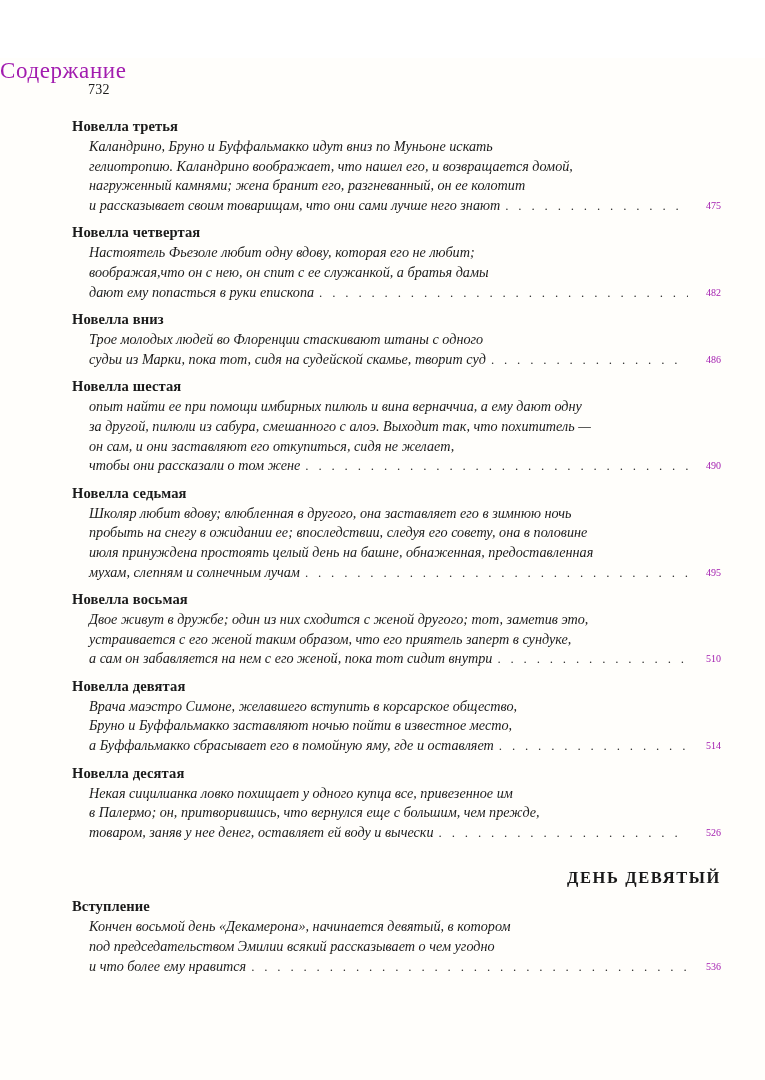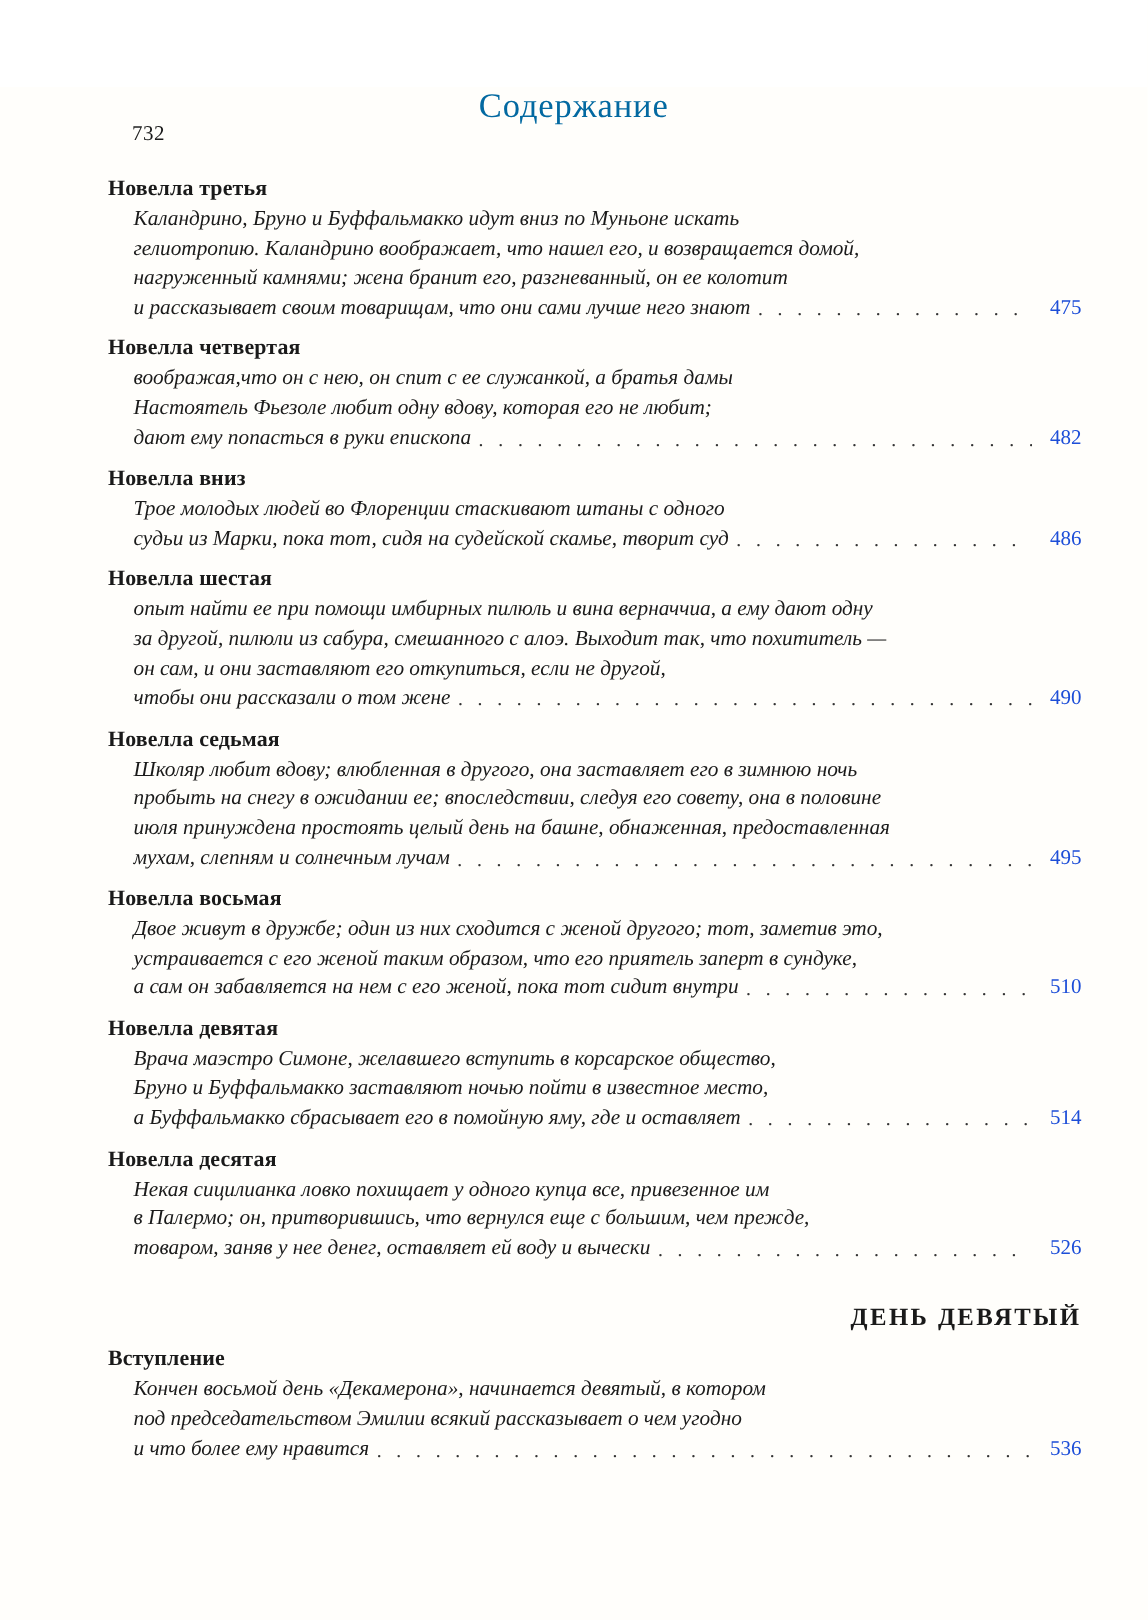--- a/index.html
+++ b/index.html
@@ -29,24 +29,23 @@
   }
   .folio {
     position: absolute;
     left: 88px;
     top: 24px;
     font-size: 14px;
     letter-spacing: 0.3px;
     color: #1a1a1a;
   }
   .page-title {
-    text-align: center;
     font-size: 23px;
     letter-spacing: 0.6px;
-    color: #0369a1;
+    color: #a21caf;
     font-weight: 400;
   }
   .content {
     margin: 16px 44px 0 72px;
   }
   .entry {
     margin-bottom: 2px;
   }
   .entry-title {
     font-weight: bold;
@@ -80,22 +79,22 @@
     white-space: nowrap;
     margin: 0 3px 0 5px;
     letter-spacing: 3.3px;
     font-style: normal;
     color: #333;
     font-size: 13px;
   }
   .pagenum {
     flex: 0 0 auto;
     font-style: normal;
-    font-size: 14px;
-    color: #1d4ed8;
+    font-size: 10px;
+    color: #a21caf;
     min-width: 30px;
     text-align: right;
   }
   .day-heading {
     text-align: right;
     font-weight: bold;
     font-size: 16.5px;
     letter-spacing: 1.6px;
     margin-top: 26px;
     margin-bottom: 10px;
@@ -123,22 +122,22 @@
           <span class="txt">и рассказывает своим товарищам, что они сами лучше него знают</span>
           <span class="leader">. . . . . . . . . . . . . . . . . . . . . . . . . . . . . . . . . . . . . . . . . . . . . . . . . . . . . . . . . . . . . . . . . . . . . . . . . . . . . . . . . . . . . . . . . . . . . . . . . . . . . . . . . . . . . . . . . . . . .</span>
           <span class="pagenum">475</span>
         </span>
       </div>
     </div>
 
     <div class="entry">
       <div class="entry-title">Новелла четвертая</div>
       <div class="desc">
+        <span class="desc-line">Настоятель Фьезоле любит одну вдову, которая его не любит;</span>
         <span class="desc-line">воображая,что он с нею, он спит с ее служанкой, а братья дамы</span>
-        <span class="desc-line">Настоятель Фьезоле любит одну вдову, которая его не любит;</span>
         <span class="last-line">
           <span class="txt">дают ему попасться в руки епископа</span>
           <span class="leader">. . . . . . . . . . . . . . . . . . . . . . . . . . . . . . . . . . . . . . . . . . . . . . . . . . . . . . . . . . . . . . . . . . . . . . . . . . . . . . . . . . . . . . . . . . . . . . . . . . . . . . . . . . . . . . . . . . . . .</span>
           <span class="pagenum">482</span>
         </span>
       </div>
     </div>
 
     <div class="entry">
       <div class="entry-title">Новелла вниз</div>
@@ -150,21 +149,21 @@
           <span class="pagenum">486</span>
         </span>
       </div>
     </div>
 
     <div class="entry">
       <div class="entry-title">Новелла шестая</div>
       <div class="desc">
         <span class="desc-line">опыт найти ее при помощи имбирных пилюль и вина верначчиа, а ему дают одну</span>
         <span class="desc-line">за другой, пилюли из сабура, смешанного с алоэ. Выходит так, что похититель —</span>
-        <span class="desc-line">он сам, и они заставляют его откупиться, если не другой,</span>
+        <span class="desc-line">он сам, и они заставляют его откупиться, сидя не желает,</span>
         <span class="last-line">
           <span class="txt">чтобы они рассказали о том жене</span>
           <span class="leader">. . . . . . . . . . . . . . . . . . . . . . . . . . . . . . . . . . . . . . . . . . . . . . . . . . . . . . . . . . . . . . . . . . . . . . . . . . . . . . . . . . . . . . . . . . . . . . . . . . . . . . . . . . . . . . . . . . . . .</span>
           <span class="pagenum">490</span>
         </span>
       </div>
     </div>
 
     <div class="entry">
       <div class="entry-title">Новелла седьмая</div>

